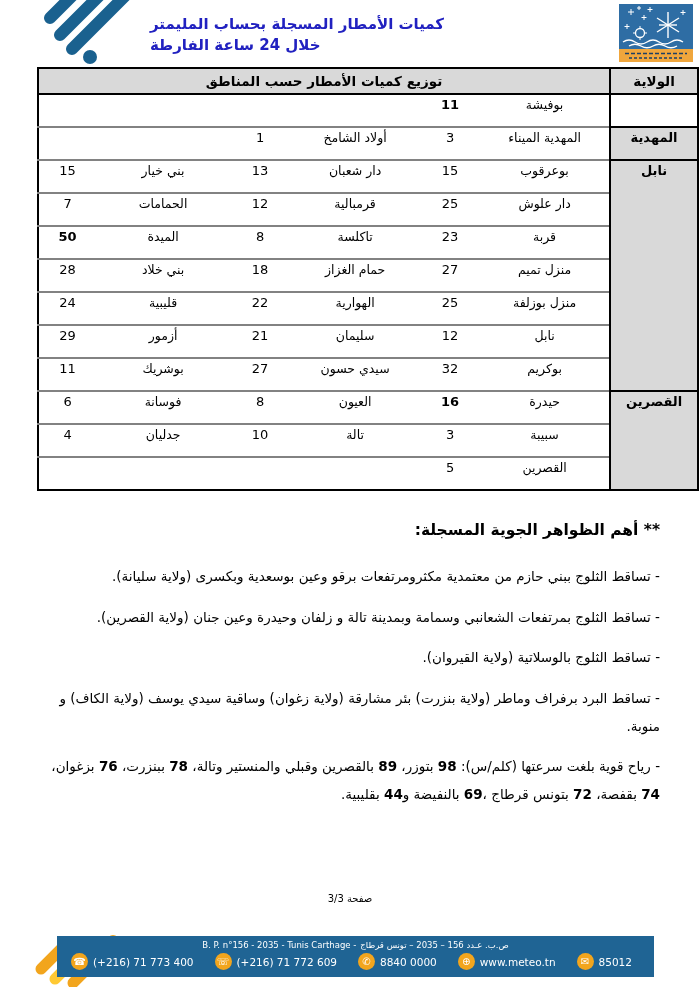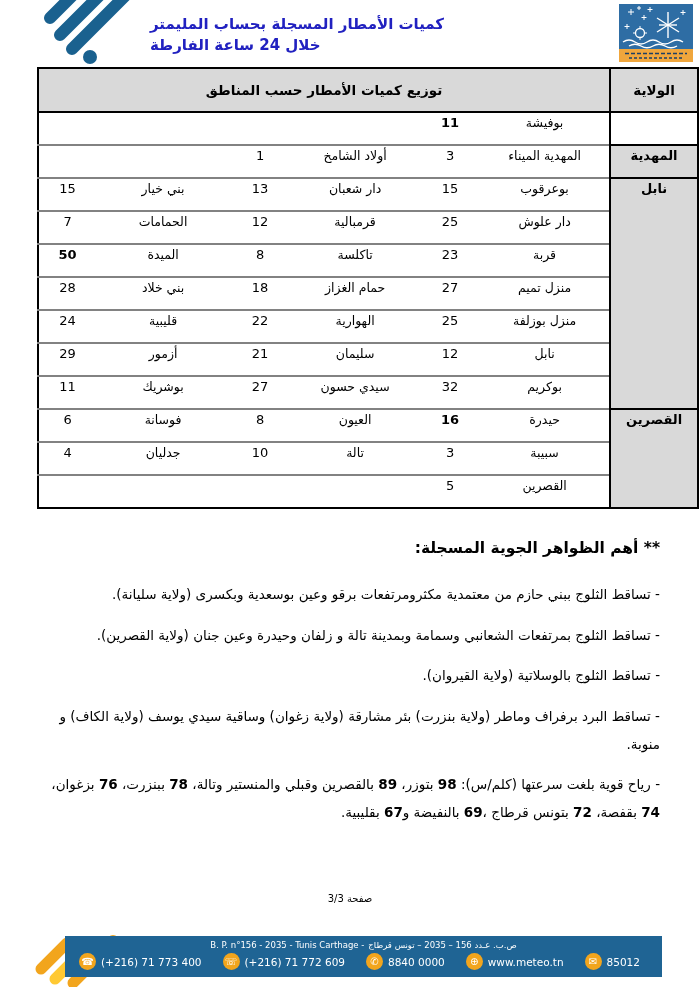--- a/index.html
+++ b/index.html
@@ -10,40 +10,40 @@
   
   .hdr{position:relative;height:67px;}
   .hdr .left-logo{position:absolute;left:28px;top:0;width:108px;height:68px;}
   .hdr .title{position:absolute;left:150px;right:150px;top:14px;text-align:left;
     color:#2121c0;font-weight:bold;font-size:15px;line-height:21px;direction:rtl;}
   .hdr .inm-logo{position:absolute;right:7px;top:4px;width:74px;height:58px;}
   
   table.rain{border-collapse:collapse;table-layout:fixed;width:660px;margin-left:37px;
     direction:rtl;font-size:12.5px;}
   table.rain th{border:2px solid #000;background:#d9d9d9;font-weight:bold;
-    font-size:13.5px;height:22px;padding:10px 4px;}
+    font-size:13.5px;height:22px;padding:1px 4px;}
   table.rain td{vertical-align:top;padding:2px 5px 0 5px;height:29px;}
   td.gov{border:2px solid #000;background:#d9d9d9;font-weight:bold;text-align:center;
     vertical-align:middle;font-size:13px;padding:0 2px;}
   td.gov.empty{background:#fff;}
   td.name{text-align:center;border-top:2px solid #828282;}
   td.val{text-align:center;border-top:2px solid #828282;font-size:13px;}
   td.val.bold{font-weight:bold;}
   tr.first td.name, tr.first td.val{border-top:2px solid #000;}
   table.rain{border:2px solid #000;}
   
   .phen{direction:rtl;text-align:right;margin:30px 40px 0 42px;font-size:13.5px;}
   .phen h2{font-size:15.5px;margin:10px 0 24px 0;font-weight:bold;}
   .phen p{margin:0 0 13px 0;line-height:2.05;}
   .phen p b{font-weight:bold;}
   
   .pageno{position:absolute;top:893px;left:0;width:100%;text-align:center;
     font-size:10px;direction:rtl;}
   
-  .fbar{position:absolute;left:65px;top:936px;width:597px;height:41px;
+  .fbar{position:absolute;left:57px;top:936px;width:597px;height:41px;
     background:#1f6494;color:#fff;}
   .fbar .l1{display:flex;justify-content:center;gap:4px;font-size:8.5px;
     padding-top:4px;white-space:nowrap;}
   .fbar .l2{display:flex;justify-content:space-between;align-items:center;
     padding:3px 22px 0 14px;font-size:10.5px;}
   .contact{display:flex;align-items:center;gap:5px;white-space:nowrap;}
   .contact .circ{display:inline-flex;align-items:center;justify-content:center;
     width:17px;height:17px;border-radius:50%;background:#f2a51d;color:#fff;
     font-size:10px;line-height:1;}
   .footer-logo{position:absolute;left:33px;top:917px;width:86px;height:70px;}
@@ -222,21 +222,21 @@
       </tr>
     </tbody>
 </table>
 
 <div class="phen">
   <h2>** أهم الظواهر الجوية المسجلة:</h2>
   <p>- تساقط الثلوج ببني حازم من معتمدية مكثرومرتفعات برقو وعين بوسعدية وبكسرى (ولاية سليانة).</p>
   <p>- تساقط الثلوج بمرتفعات الشعانبي وسمامة وبمدينة تالة و زلفان وحيدرة وعين جنان (ولاية القصرين).</p>
   <p>- تساقط الثلوج بالوسلاتية (ولاية القيروان).</p>
   <p>- تساقط البرد برفراف وماطر (ولاية بنزرت) بئر مشارقة (ولاية زغوان) وساقية سيدي يوسف (ولاية الكاف) و منوبة.</p>
-  <p id="wind-line"><span>- رياح قوية بلغت سرعتها (كلم/س): </span><b>98</b><span> بتوزر، </span><b>89</b><span> بالقصرين وقبلي والمنستير وتالة، </span><b>78</b><span> ببنزرت، </span><b>76</b><span> بزغوان، </span><b>74</b><span> بقفصة، </span><b>72</b><span> بتونس قرطاج ،</span><b>69</b><span> بالنفيضة و</span><b>67</b><span> بقليبية.</span></p>
+  <p id="wind-line"><span>- رياح قوية بلغت سرعتها (كلم/س): </span><b>98</b><span> بتوزر، </span><b>89</b><span> بالقصرين وقبلي والمنستير وتالة، </span><b>78</b><span> ببنزرت، </span><b>76</b><span> بزغوان، </span><b>74</b><span> بقفصة، </span><b>72</b><span> بتونس قرطاج ،</span><b>69</b><span> بالنفيضة و</span><b>44</b><span> بقليبية.</span></p>
 </div>
 
 <div class="pageno">صفحة 3/3</div>
 
 <svg class="footer-logo" viewBox="0 0 86 70">
   <g stroke-linecap="round" fill="none">
     <line x1="8" y1="52" x2="34" y2="26" stroke="#f2a51d" stroke-width="11"></line>
     <line x1="22" y1="62" x2="56" y2="28" stroke="#ffc933" stroke-width="11"></line>
     <line x1="40" y1="66" x2="72" y2="34" stroke="#f2a51d" stroke-width="11"></line>
   </g>

